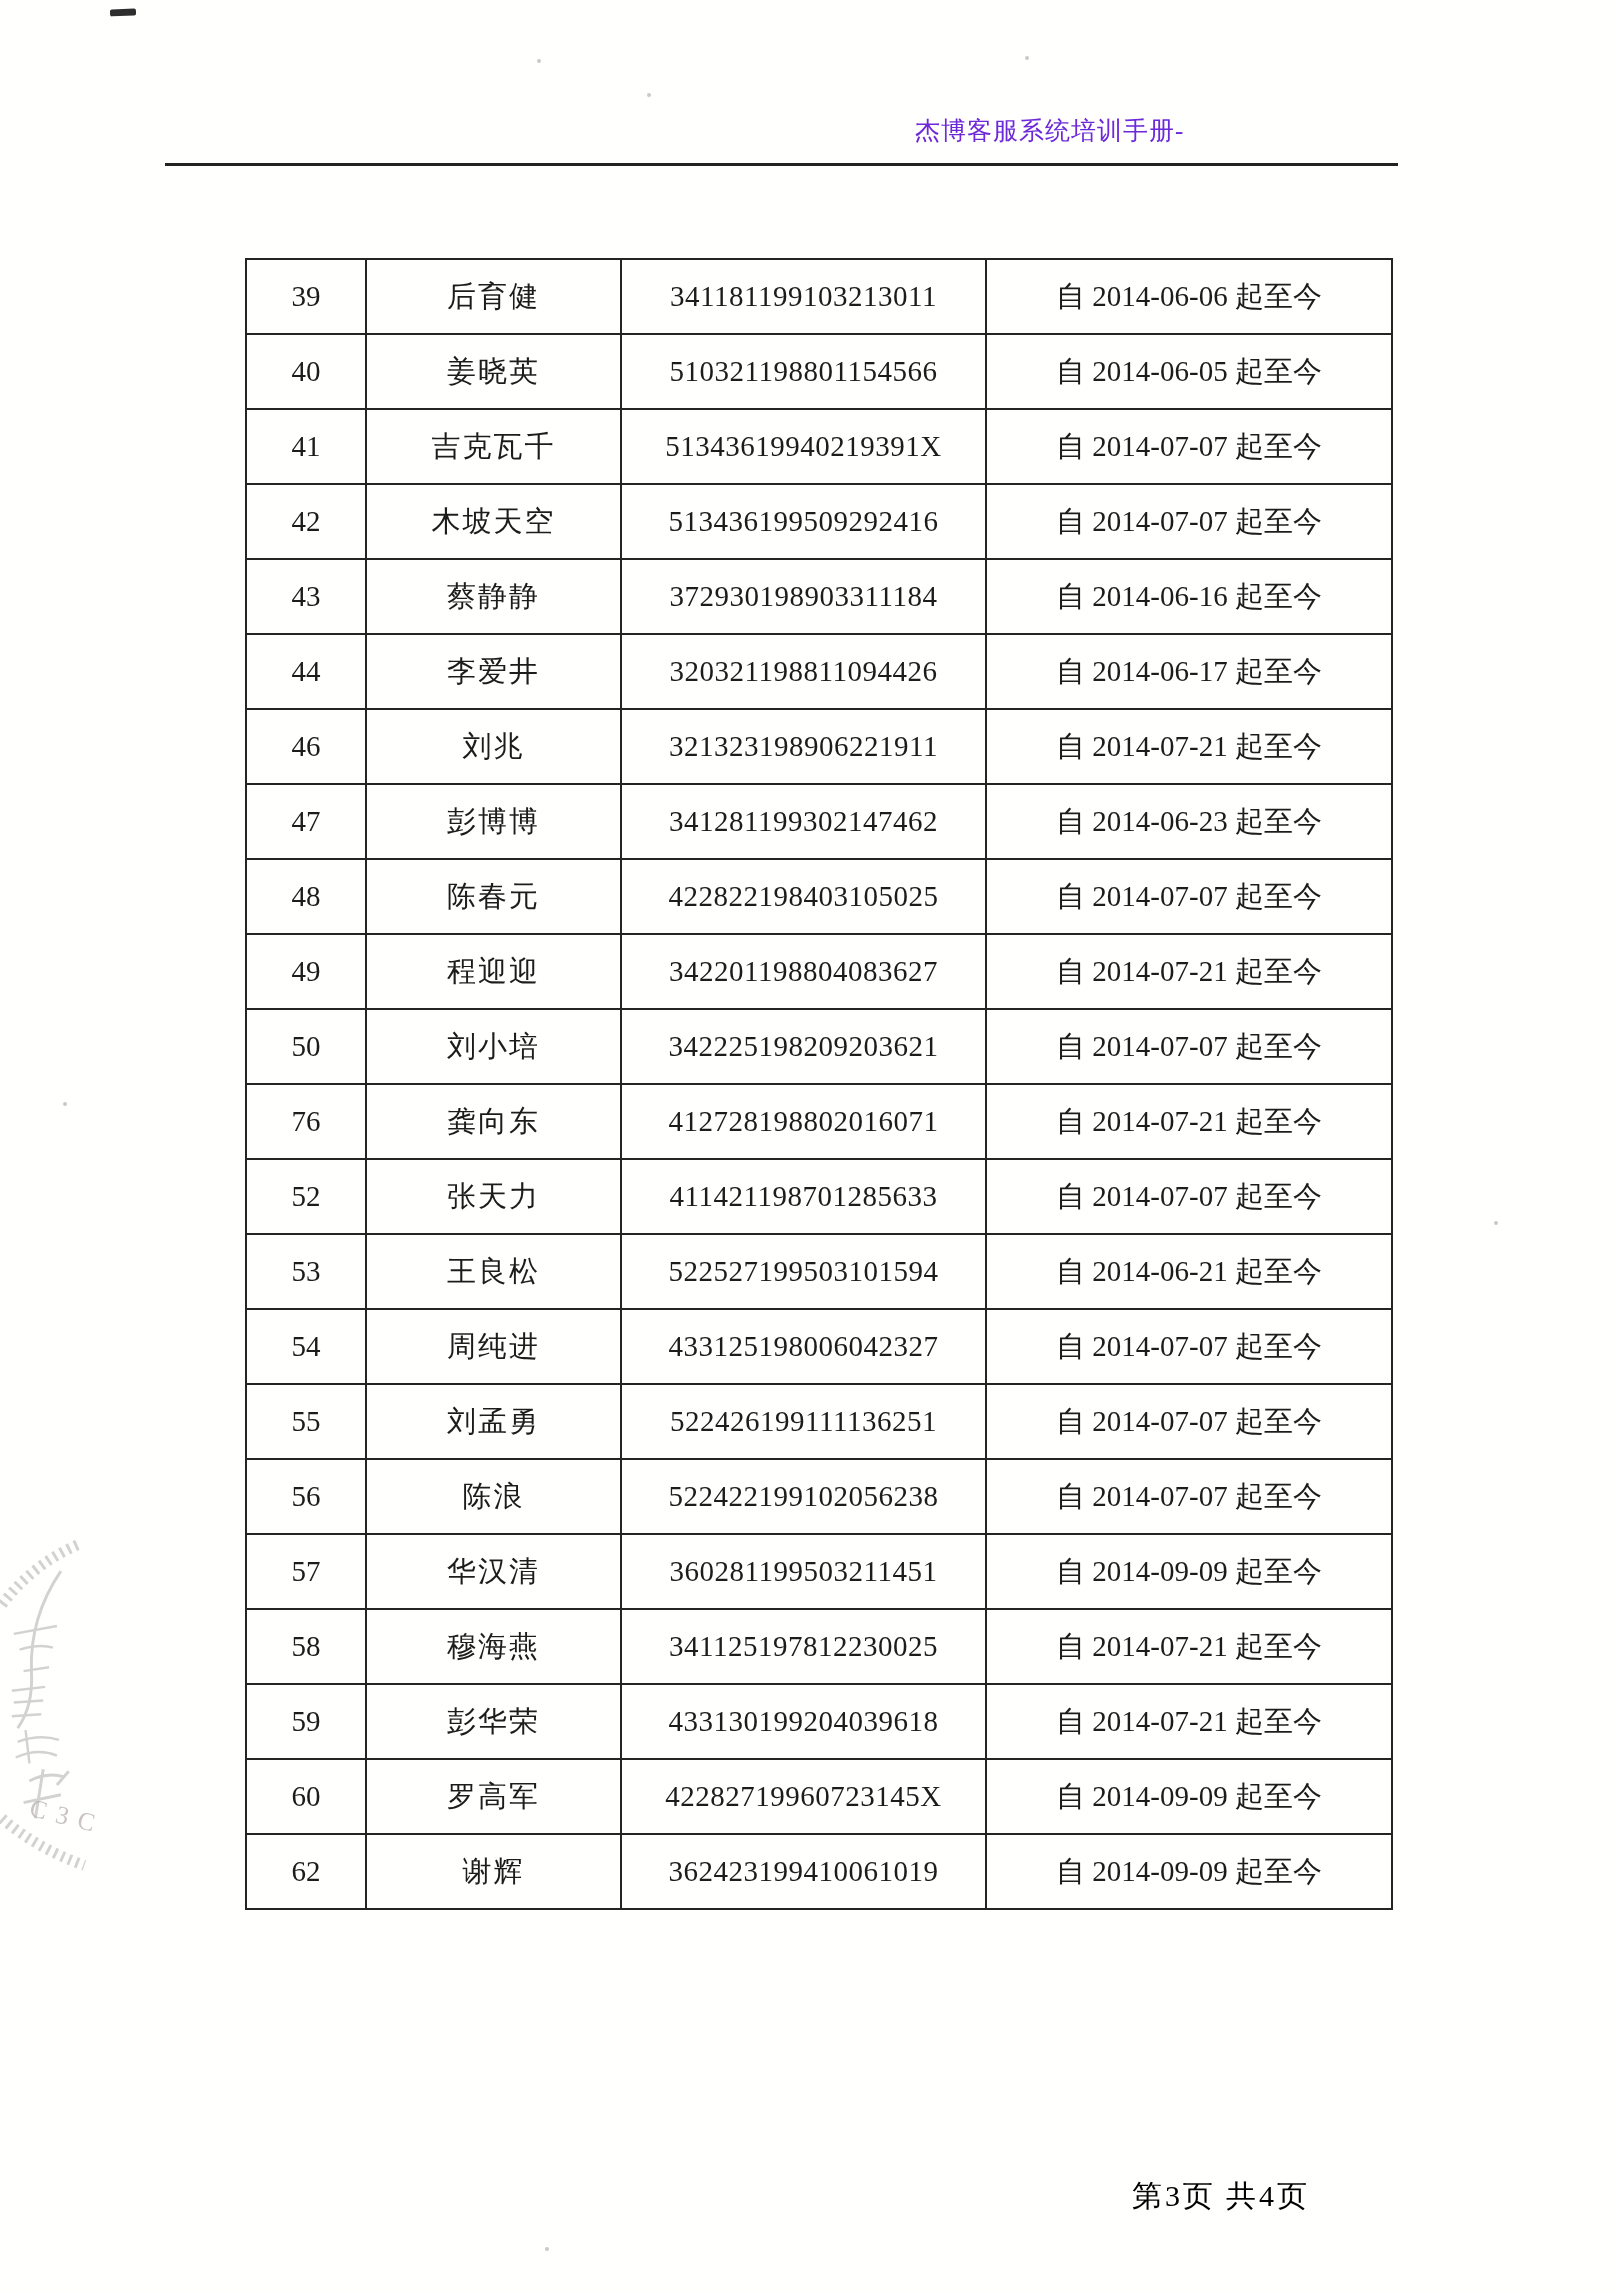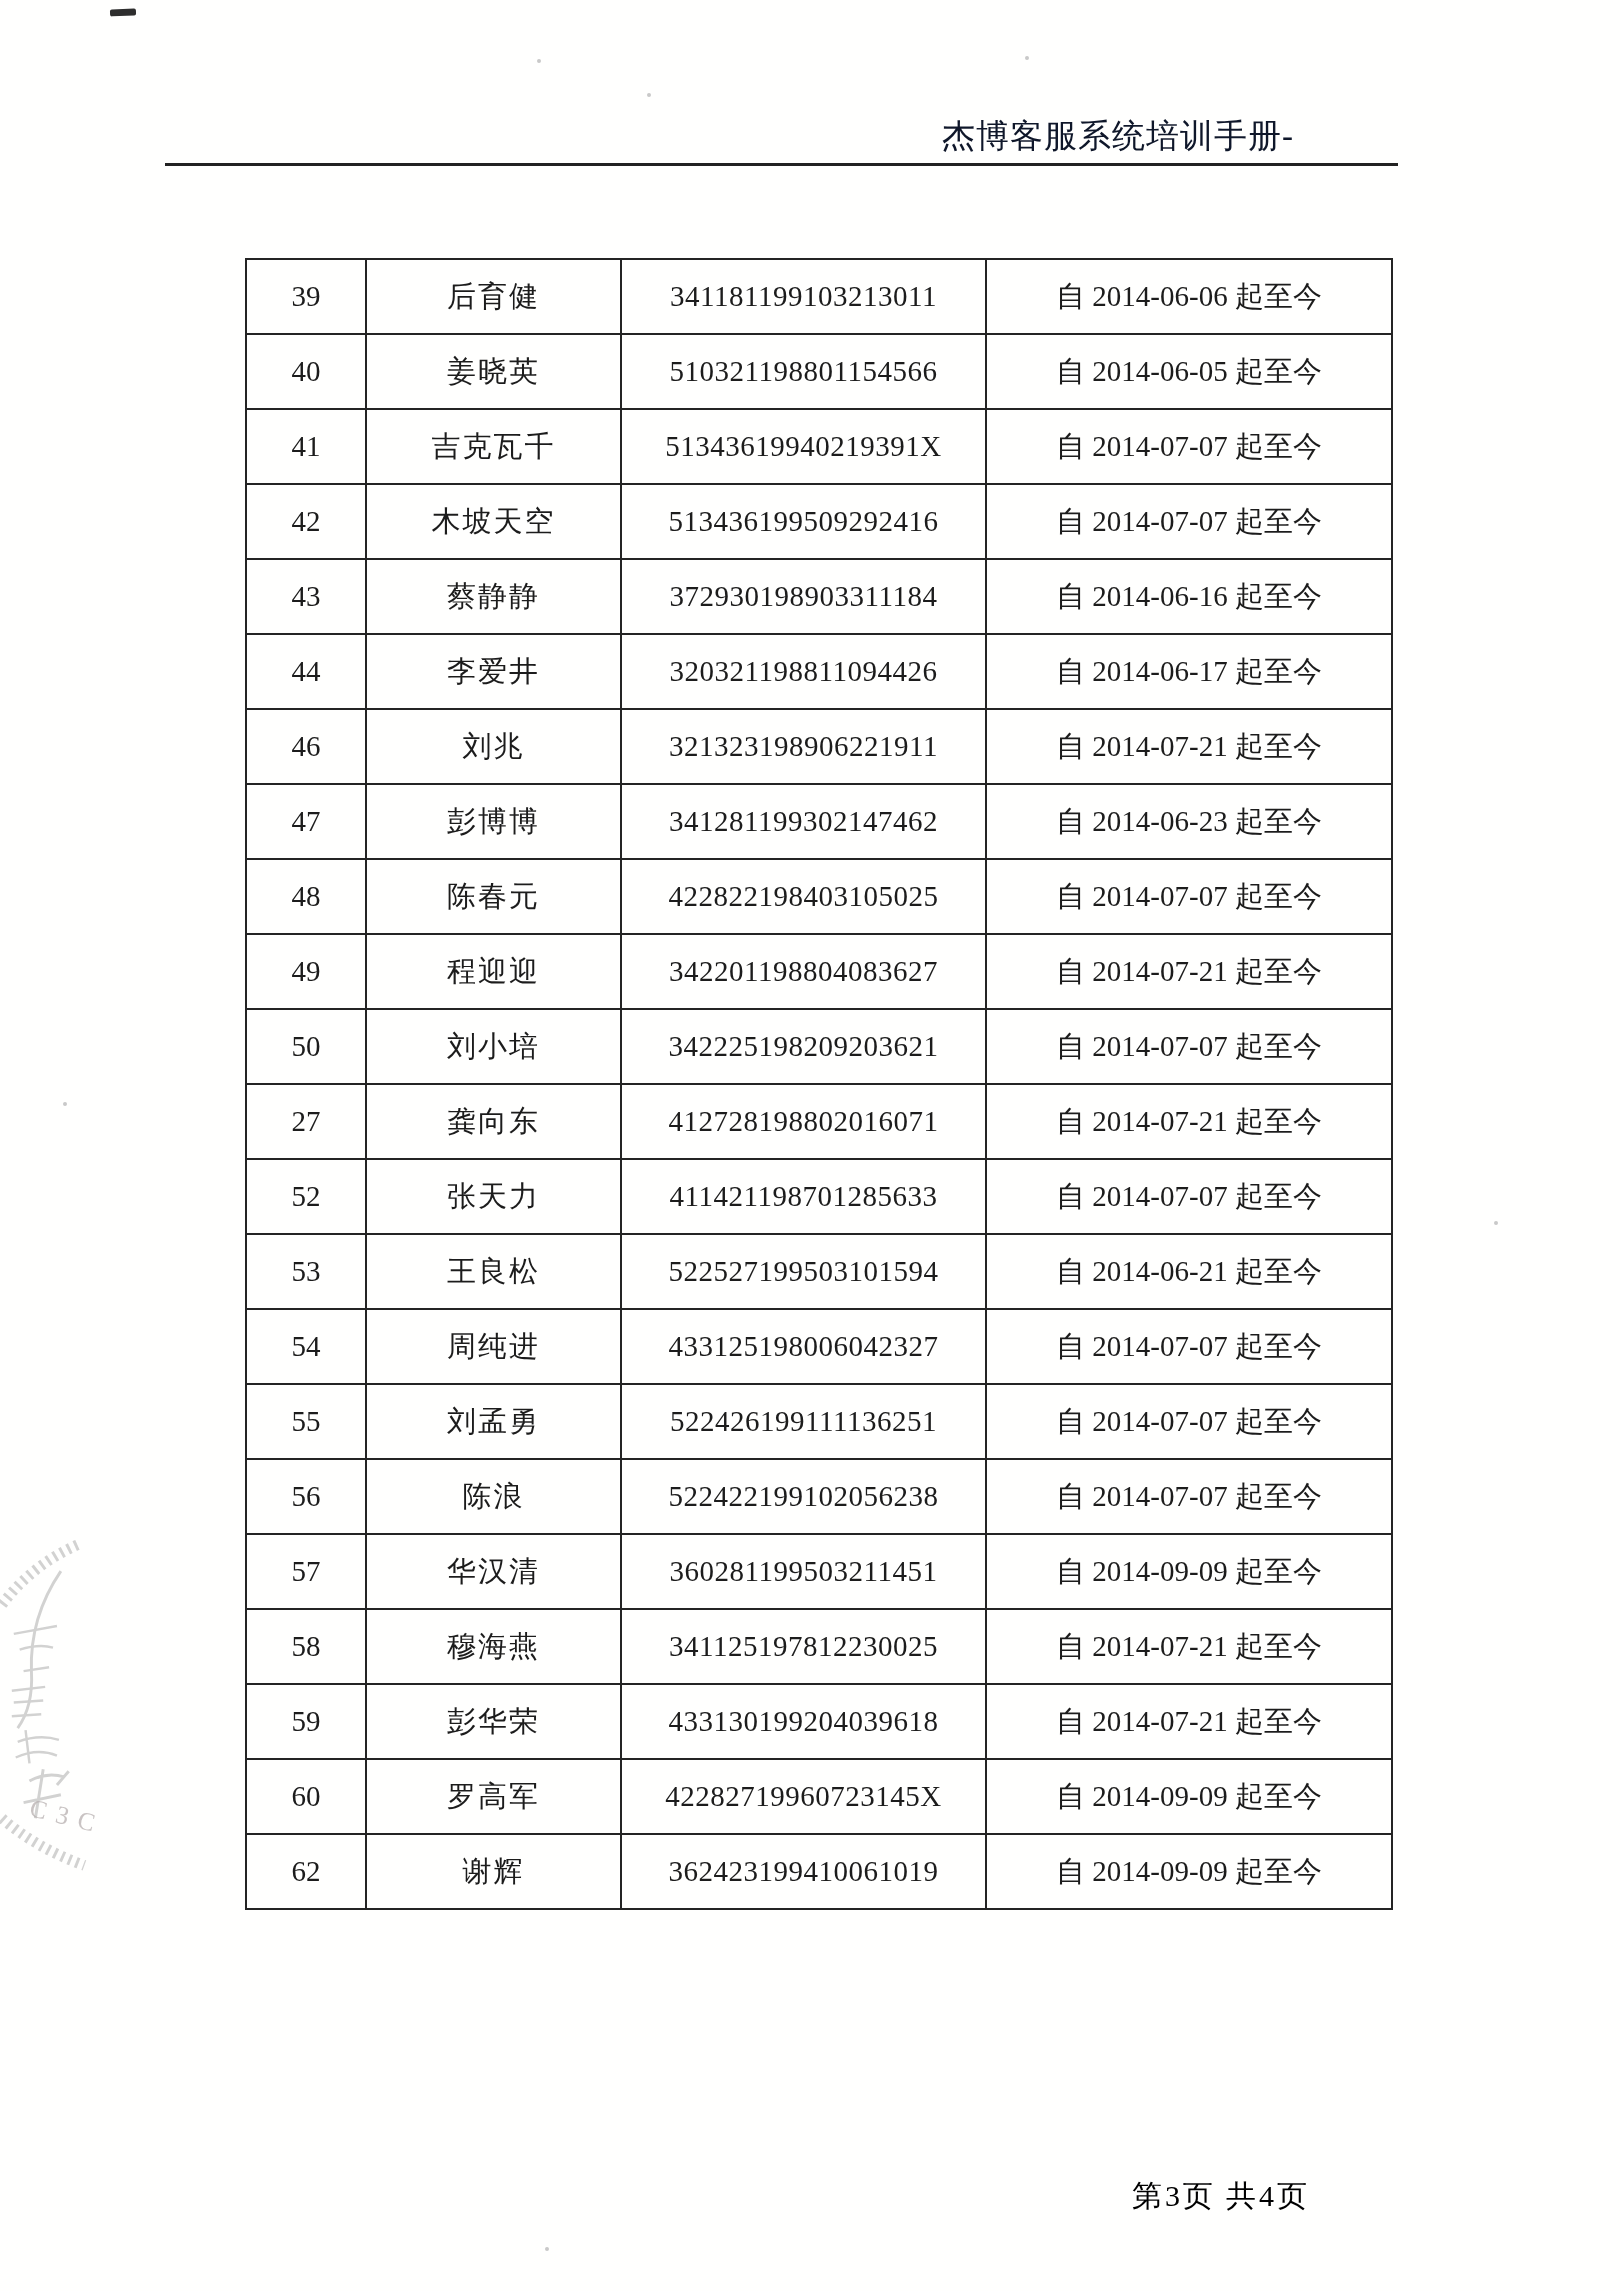--- a/index.html
+++ b/index.html
@@ -29,25 +29,25 @@
   }
   .speck {
     position: absolute;
     width: 3.9px;
     height: 3.9px;
     border-radius: 50%;
     background: #c9c9c9;
   }
   .header-title {
     position: absolute;
-    left: 942px;
+    left: 915px;
     top: 114px;
-    font-size: 33px;
+    font-size: 25px;
     letter-spacing: 1px;
-    color: #0f172a;
+    color: #6d28d9;
     white-space: nowrap;
   }
   .header-rule {
     position: absolute;
     left: 165px;
     top: 163px;
     width: 1233px;
     height: 2.9px;
     background: #222222;
   }
@@ -196,21 +196,21 @@
     </tr>
 
     <tr>
       <td class="c-no">50</td>
       <td class="c-name">刘小培</td>
       <td class="c-id">342225198209203621</td>
       <td class="c-date">自 2014-07-07 起至今</td>
     </tr>
 
     <tr>
-      <td class="c-no">27</td>
+      <td class="c-no">76</td>
       <td class="c-name">龚向东</td>
       <td class="c-id">412728198802016071</td>
       <td class="c-date">自 2014-07-21 起至今</td>
     </tr>
 
     <tr>
       <td class="c-no">52</td>
       <td class="c-name">张天力</td>
       <td class="c-id">411421198701285633</td>
       <td class="c-date">自 2014-07-07 起至今</td>

